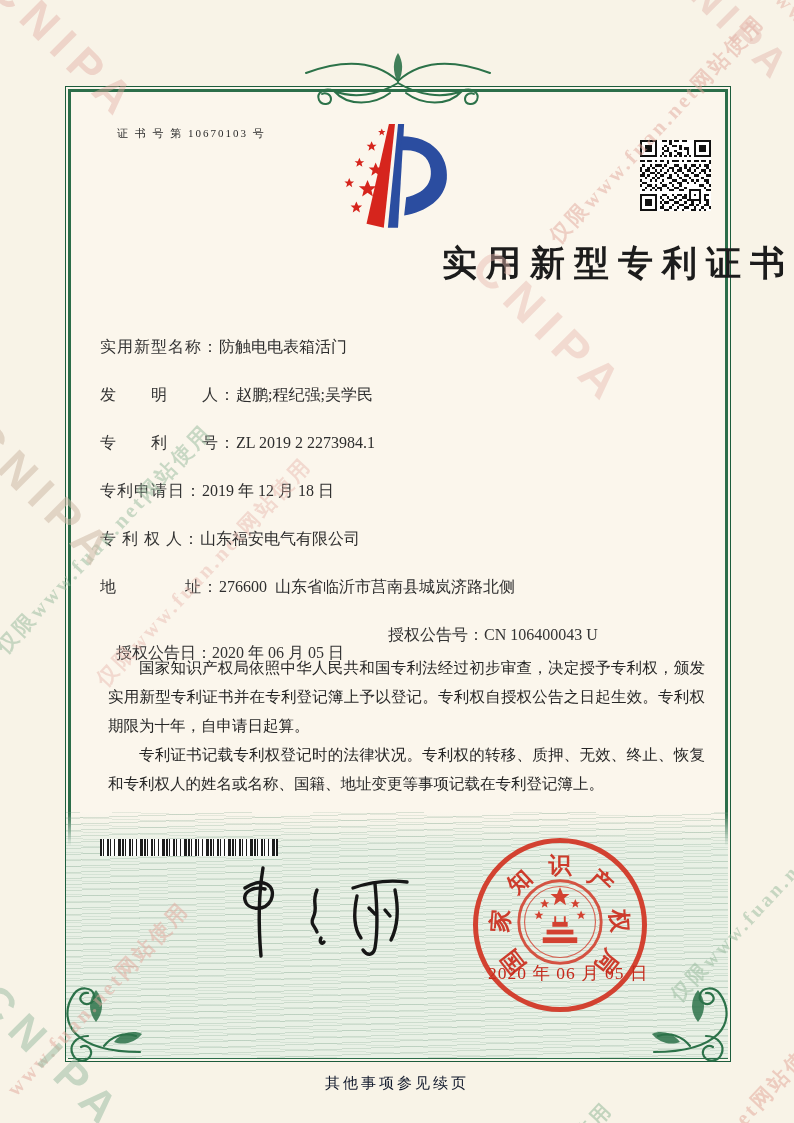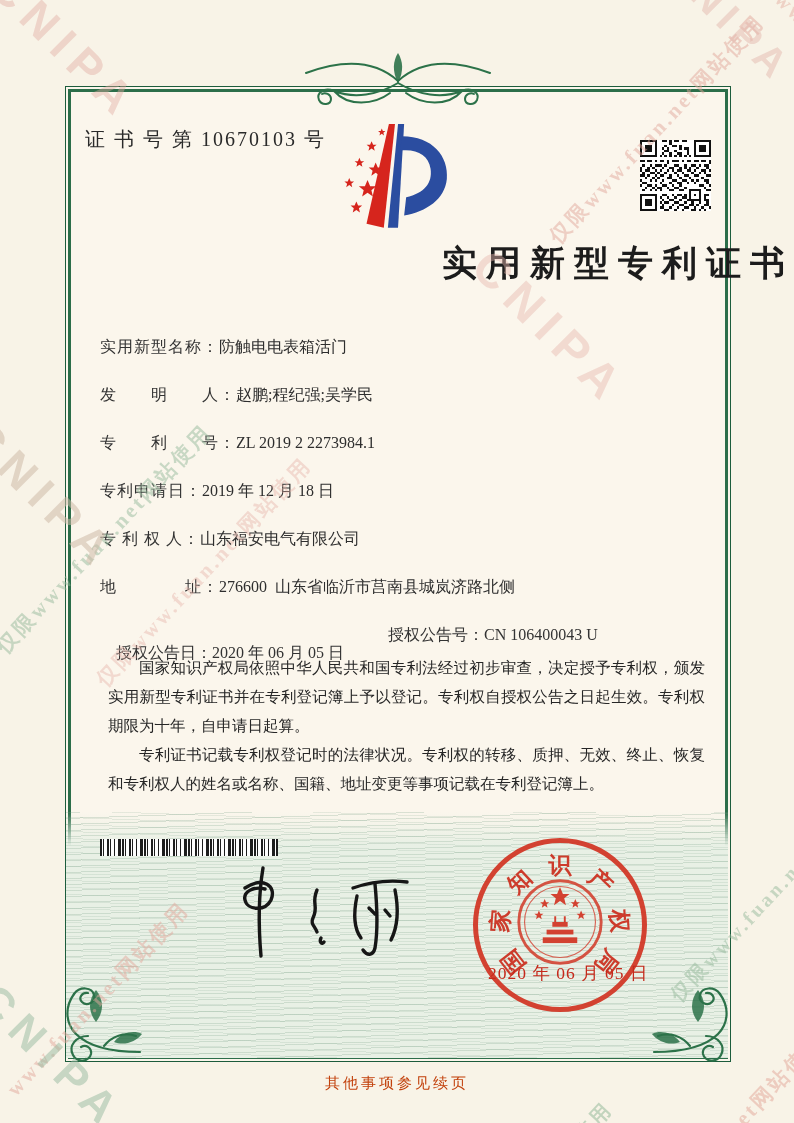--- a/index.html
+++ b/index.html
@@ -17,21 +17,21 @@
       repeating-linear-gradient(182deg, rgba(118,158,132,.16) 0 1px, rgba(0,0,0,0) 1px 7px),
       linear-gradient(180deg, rgba(232,240,229,0) 0, #e8f0e5 34px);}
 
   
   .orn{position:absolute;z-index:4;pointer-events:none;}
   .orn-top{left:300px;top:52px;width:195px;height:62px;}
   .orn-bl{left:44px;top:978px;width:100px;height:88px;}
   .orn-br{left:650px;top:978px;width:100px;height:88px;transform:scaleX(-1);}
 
   
-  .cert-no{position:absolute;left:85px;top:126px;font-size:20px;letter-spacing:2px;color:#2a2a2a;z-index:5;}
+  .cert-no{position:absolute;left:117px;top:126px;font-size:11px;letter-spacing:2px;color:#2a2a2a;z-index:5;}
   .logo{position:absolute;left:335px;top:122px;width:122px;height:112px;z-index:5;}
   .qr{position:absolute;left:640px;top:140px;width:71px;height:71px;z-index:5;background:#fff;}
   .title{position:absolute;left:0;right:0;top:240px;text-align:right;font-size:35px;font-weight:700;letter-spacing:9px;color:#1c1c1c;z-index:5;}
 
   
   .fields{position:absolute;left:100px;top:337px;width:600px;z-index:5;}
   .frow{position:relative;height:48px;font-size:16px;color:#333;white-space:pre;}
   .frow .lab{letter-spacing:1px;}
   .frow .val{color:#2e2e2e;}
   .grant{position:absolute;left:100px;top:625px;width:600px;font-size:16px;color:#333;white-space:pre;z-index:5;}
@@ -54,21 +54,21 @@
   .sc1{transform:rotate(-86deg) translateY(-62px);}
   .sc2{transform:rotate(-43deg) translateY(-62px);}
   .sc3{transform:rotate(0deg) translateY(-62px);}
   .sc4{transform:rotate(43deg) translateY(-62px);}
   .sc5{transform:rotate(86deg) translateY(-62px);}
   .sc6{transform:rotate(128deg) translateY(-62px);}
   .emblem{position:absolute;left:41px;top:38px;}
   .seal-date{position:absolute;left:488px;top:961px;font-size:17.5px;color:#c5291b;letter-spacing:1px;z-index:7;white-space:pre;}
 
   .page-info{position:absolute;left:0;right:0;top:1026px;text-align:center;font-size:13.5px;letter-spacing:1px;color:#333;z-index:5;}
-  .footer-note{position:absolute;left:0;right:0;top:1074px;text-align:center;font-size:15px;letter-spacing:3px;color:#c2410c;z-index:5;}
+  .footer-note{position:absolute;left:0;right:0;top:1074px;text-align:center;font-size:15px;letter-spacing:3px;color:#0f172a;z-index:5;}
 
   
   .wm{position:absolute;z-index:8;pointer-events:none;white-space:nowrap;font-weight:700;}
   .wm-big{font-size:46px;letter-spacing:10px;font-family:"Liberation Sans","DejaVu Sans",sans-serif;}
   .wm-s{font-size:21px;letter-spacing:3px;}
   .wm0{left:-30px;top:18px;transform:rotate(45deg);color:rgba(224,170,160,.42);}
   .wm1{left:505px;top:115px;transform:rotate(-47deg);color:rgba(226,168,156,.5);}
   .wm2{left:452px;top:300px;transform:rotate(45deg);color:rgba(230,185,175,.45);font-size:48px;}
   .wm3{left:-48px;top:525px;transform:rotate(-47deg);color:rgba(150,185,155,.5);}
   .wm4{left:-30px;top:985px;transform:rotate(-47deg);color:rgba(226,168,156,.5);}

